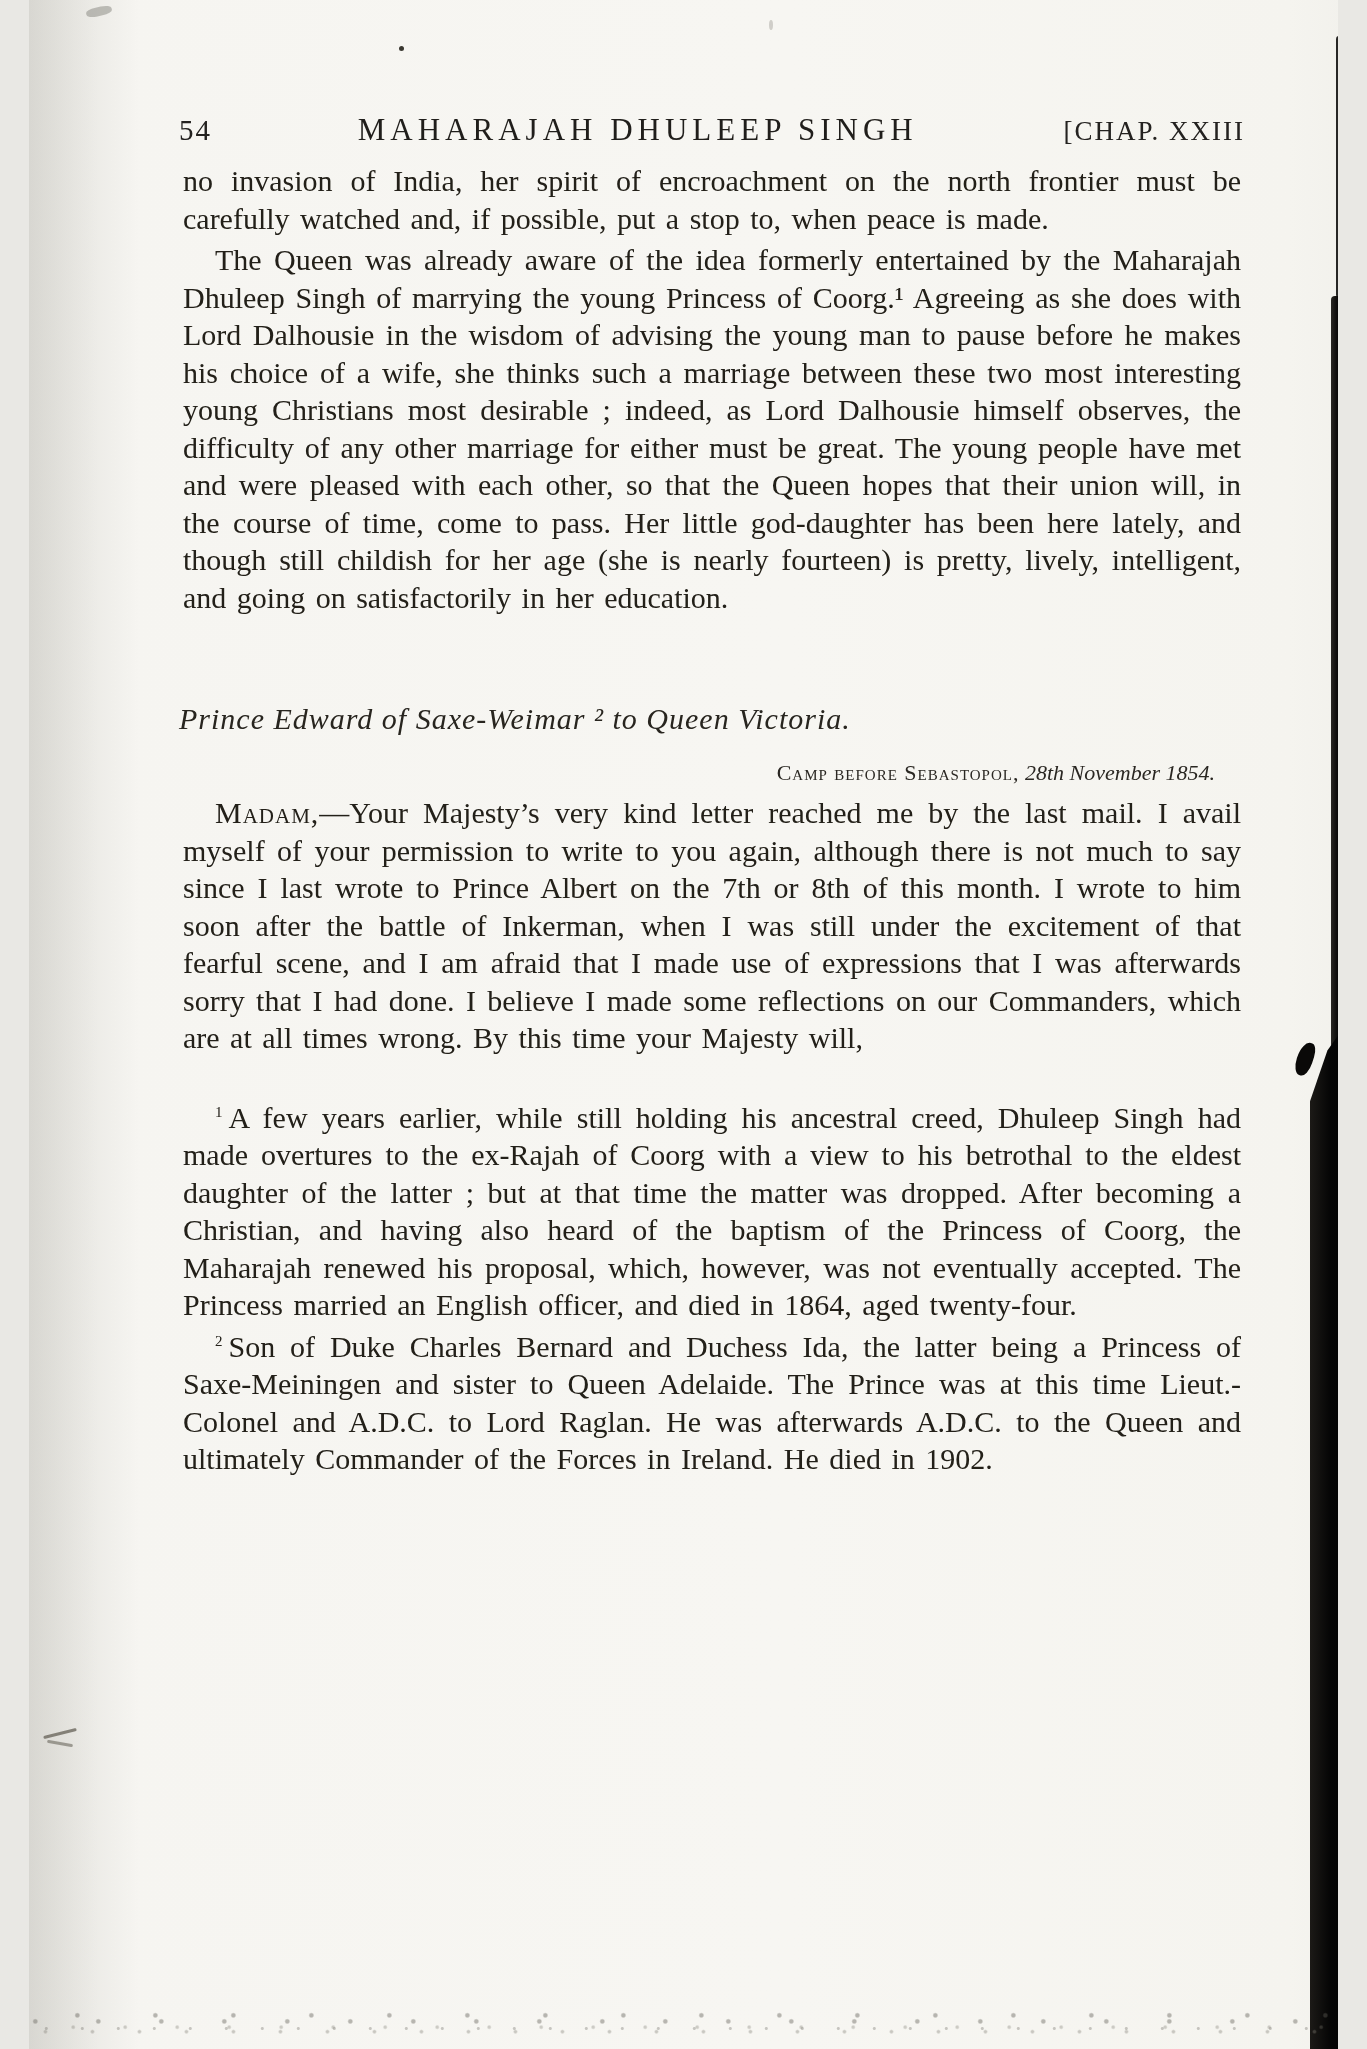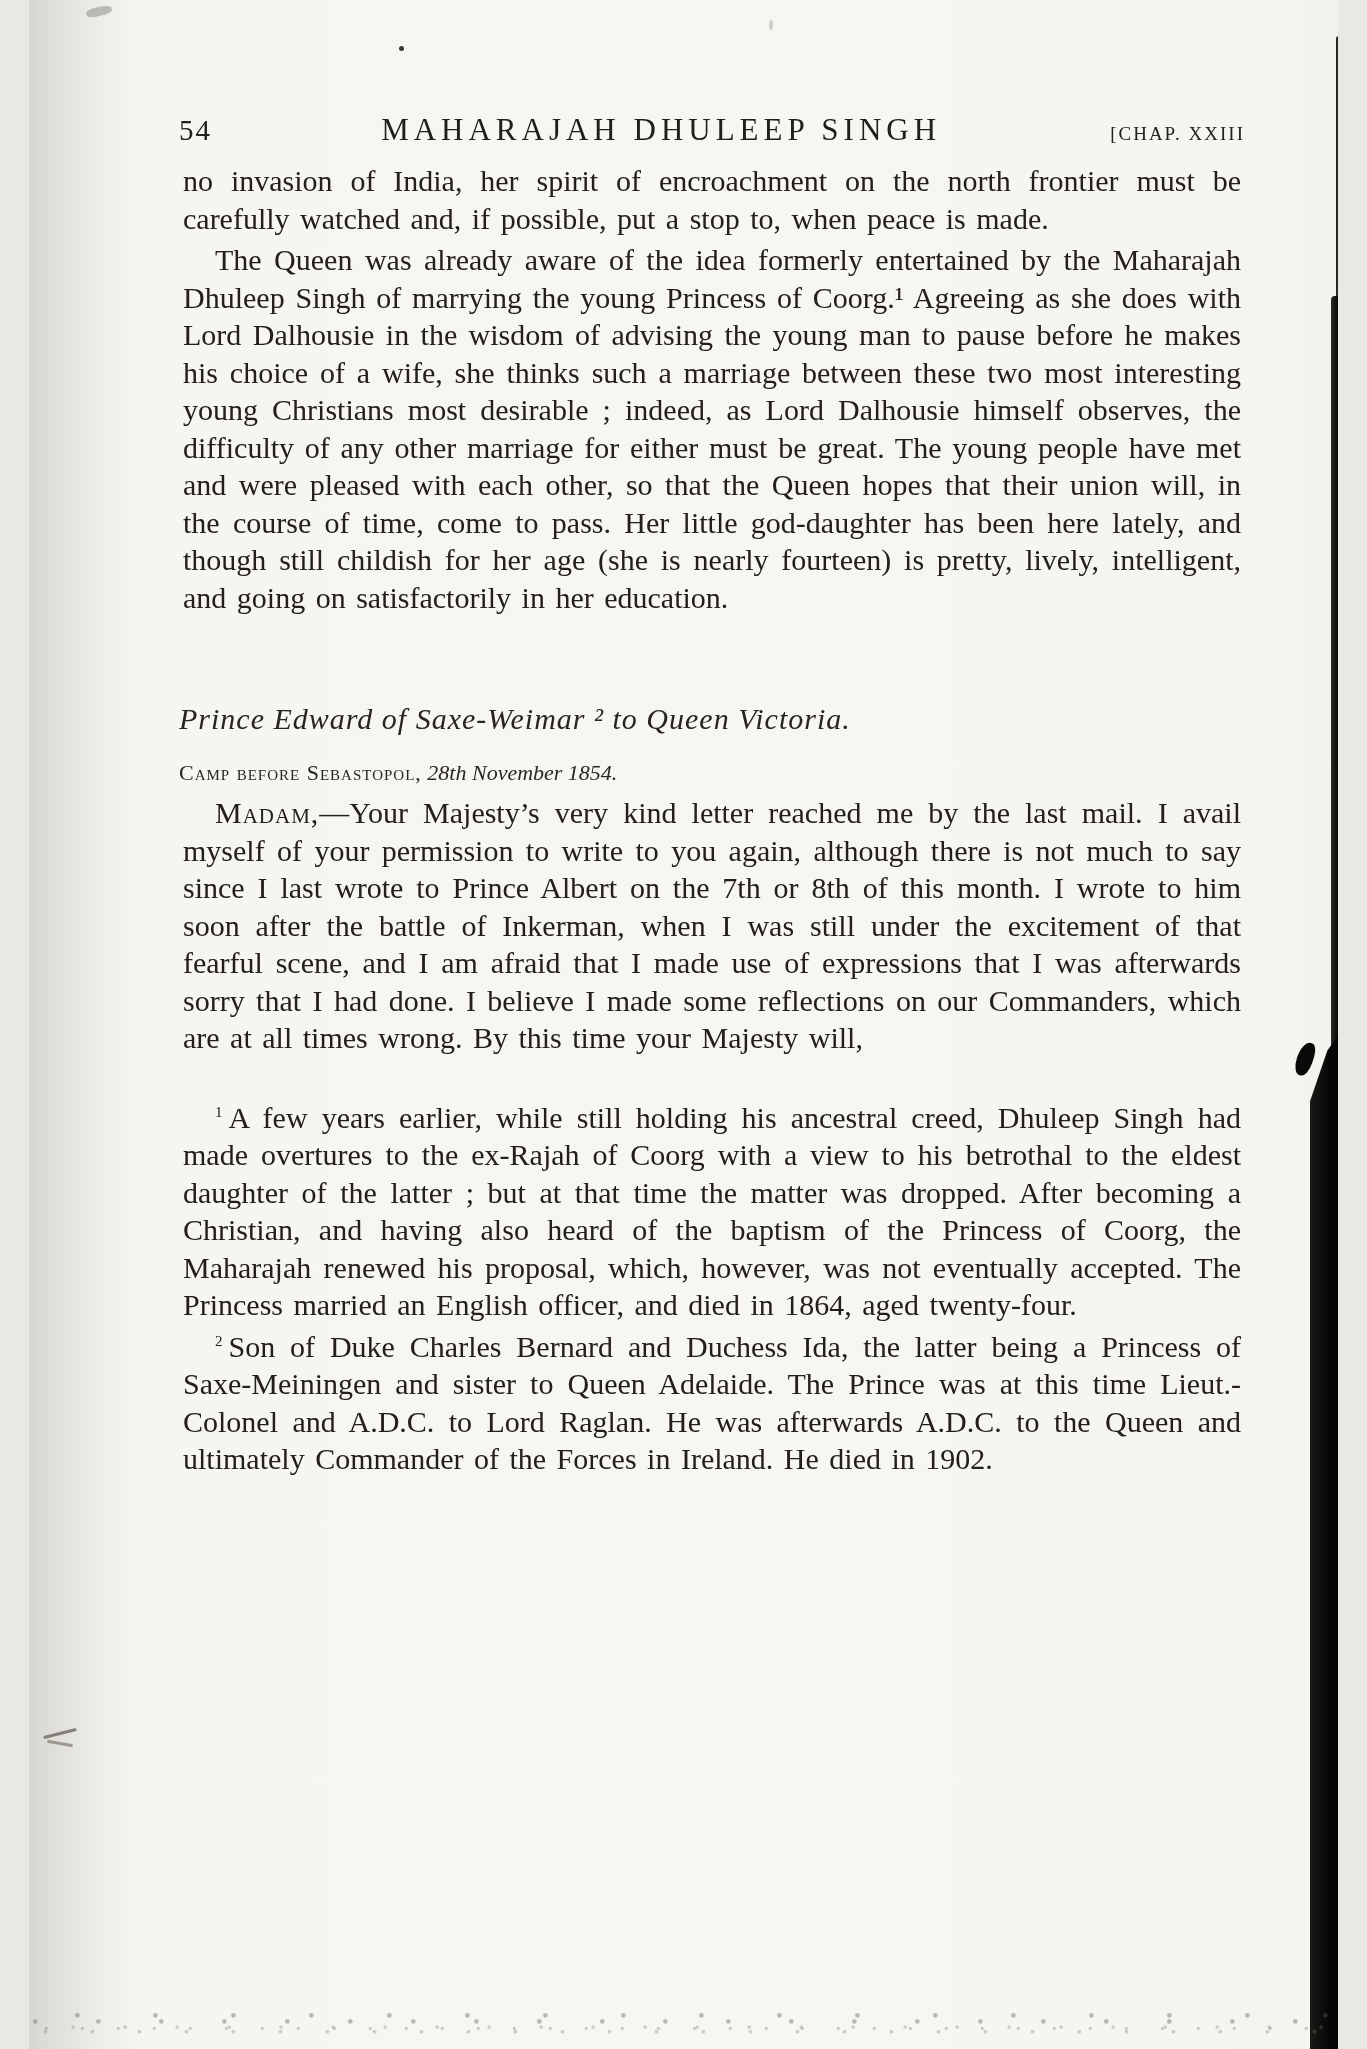--- a/index.html
+++ b/index.html
@@ -12,38 +12,38 @@
     font-family:"Liberation Serif","DejaVu Serif",serif;
     color:#211f1c;
   }
   .content{position:absolute;top:112px;left:150px;width:1066px;}
   .running-header{
     display:flex;justify-content:space-between;align-items:baseline;
     margin-bottom:14px;
   }
   .pagenum{font-size:29px;letter-spacing:2px;color:#242220;}
   .running-title{font-size:31px;letter-spacing:5px;color:#201e1b;}
-  .chapnum{font-size:19px;letter-spacing:2px;color:#242220;}
+  .chapnum{font-size:27px;letter-spacing:2px;color:#242220;}
   .bodytext p{
     margin:4px;
     font-size:30px;line-height:37.5px;
     text-align:justify;
     text-indent:32px;
     color:#232019;
     word-spacing:3px;
   }
   .bodytext p.first{text-indent:0;}
   .letter-heading{
     margin:86px 0 24px 0;
     font-size:30px;font-weight:normal;font-style:italic;
     text-align:left;letter-spacing:1px;
     color:#28251f;
   }
   .dateline{
-    text-align:left;
+    text-align:right;
     padding-right:30px;
     margin-bottom:8px;
     font-size:22px;
     color:#2a2722;
   }
   .dateline .place{font-variant:small-caps;letter-spacing:1px;}
   .dateline .date{font-style:italic;}
   .letter-body{
     margin:0;
     font-size:30px;line-height:37.5px;

